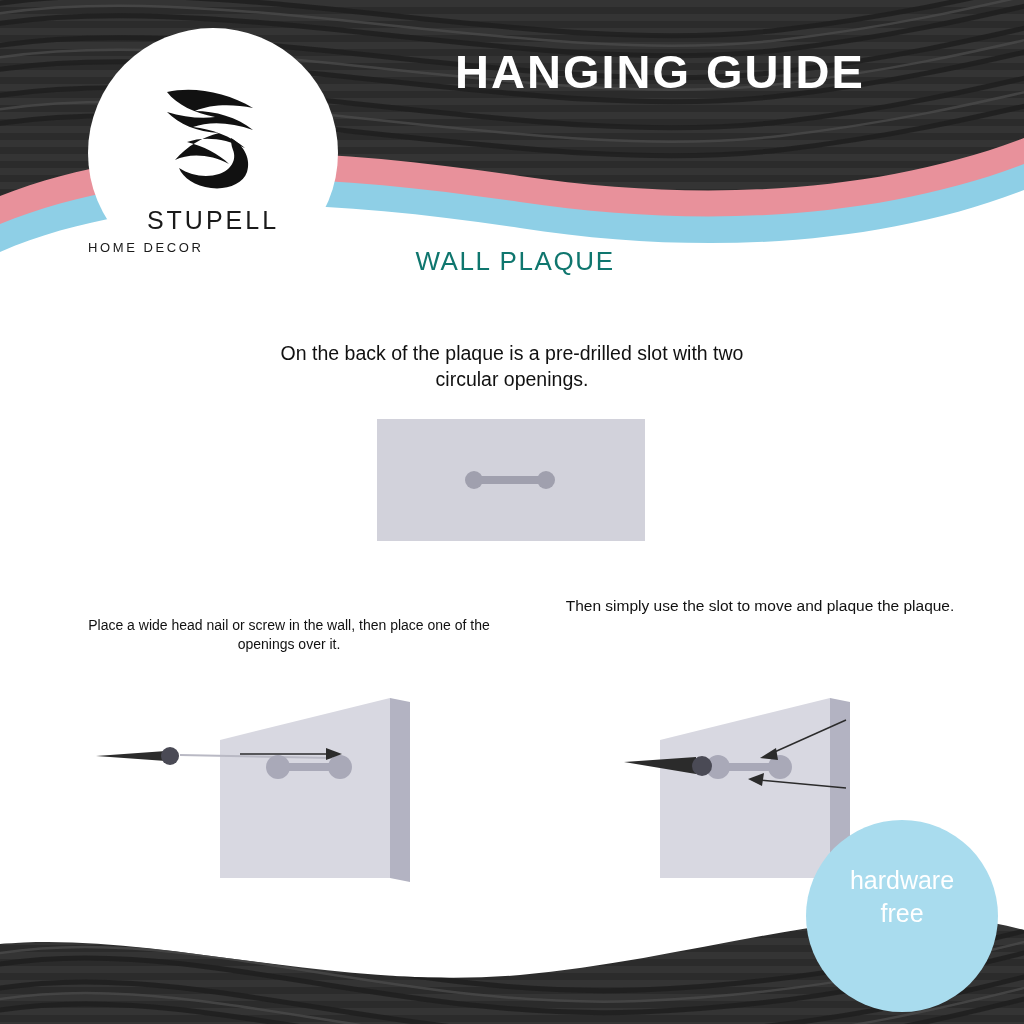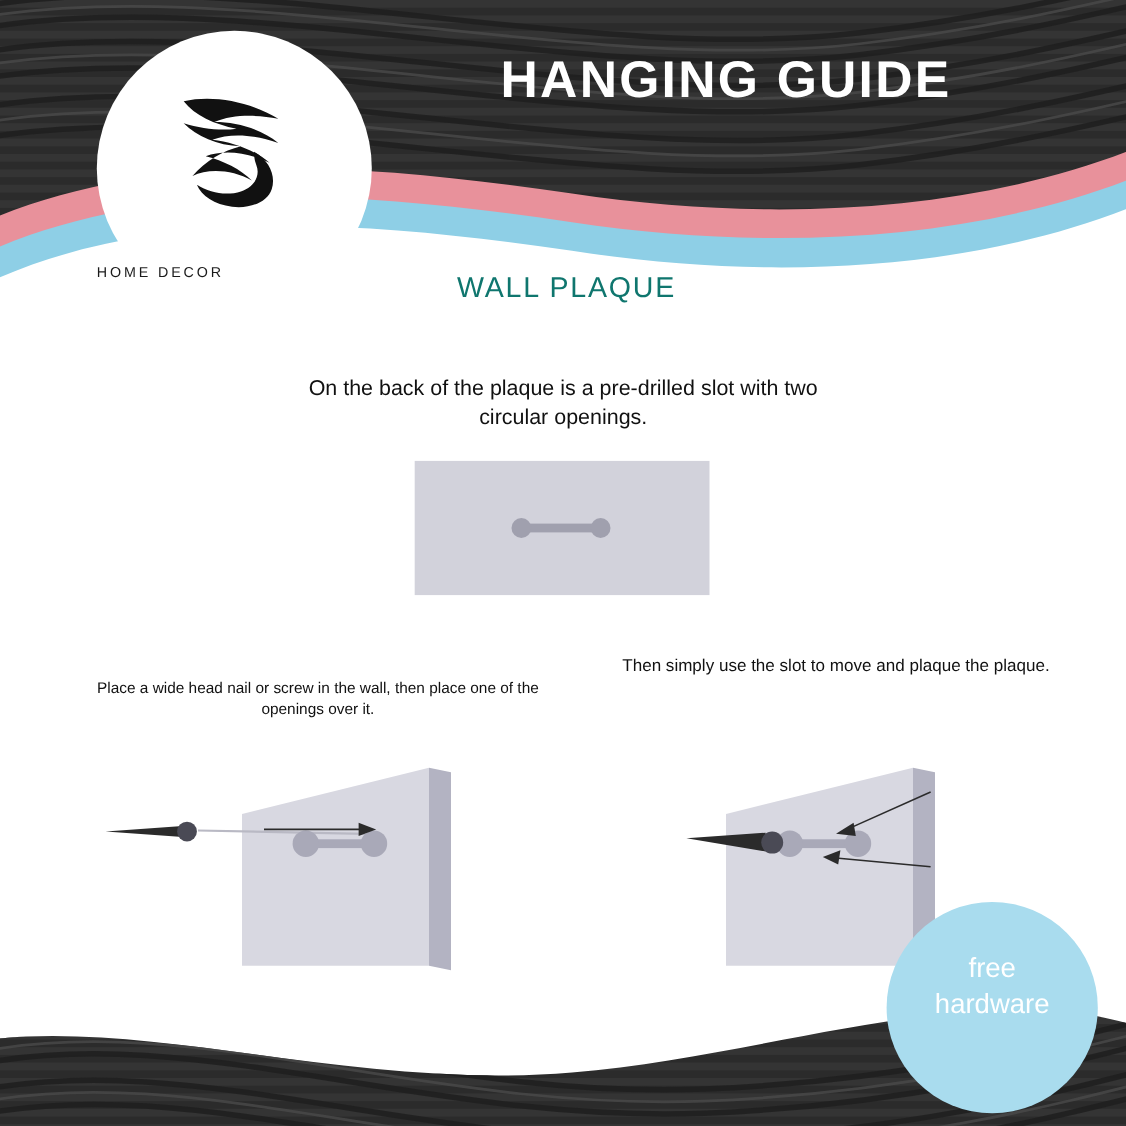--- a/index.html
+++ b/index.html
@@ -199,20 +199,21 @@
 
   <div class="header-title">HANGING GUIDE</div>
 
   <div class="logo-badge">
     <svg class="logo-mark" viewBox="0 0 120 108" xmlns="http://www.w3.org/2000/svg">
       <g fill="#111111">
         <path d="M14,8 C40,2 74,8 100,24 C80,20 58,20 42,27 C62,27 84,33 100,46 C78,38 56,37 40,43 C58,45 78,52 92,64 C72,54 50,52 34,58 C50,62 66,70 76,80 C58,70 36,69 22,76 C34,62 50,53 66,49 C44,48 26,40 14,28 C30,33 48,35 62,33 C42,29 24,21 14,8 Z"></path>
         <path d="M78,54 C92,62 98,76 94,88 C90,100 74,106 58,104 C42,102 30,94 26,84 C38,92 54,94 66,90 C78,86 84,76 80,66 C78,61 78,57 78,54 Z"></path>
       </g>
     </svg>
+    <div class="logo-name">STUPELL</div>
     <div class="logo-sub">HOME DECOR</div>
   </div>
 
   <div class="section-title">WALL PLAQUE</div>
 
   <div class="caption caption-1">On the back of the plaque is a pre-drilled slot with two circular openings.</div>
 
   <div class="fig1">
     <div class="slot-track"></div>
     <div class="slot-hole left"></div>
@@ -257,18 +258,18 @@
     <circle cx="92" cy="116" r="10" fill="#4a4a55"></circle>
 
     <line x1="160" y1="104" x2="236" y2="70" stroke="#2b2b2b" stroke-width="1.4"></line>
     <polygon points="150,108 166,98 168,110" fill="#2b2b2b"></polygon>
     <line x1="150" y1="130" x2="236" y2="138" stroke="#2b2b2b" stroke-width="1.4"></line>
     <polygon points="138,129 154,123 152,136" fill="#2b2b2b"></polygon>
   </svg>
 
   <div class="hf-badge">
     <div class="hf-text">
+      <div>hardware</div>
       <div>free</div>
-      <div>hardware</div>
     </div>
   </div>
 
 </div>
 
 </body></html>

